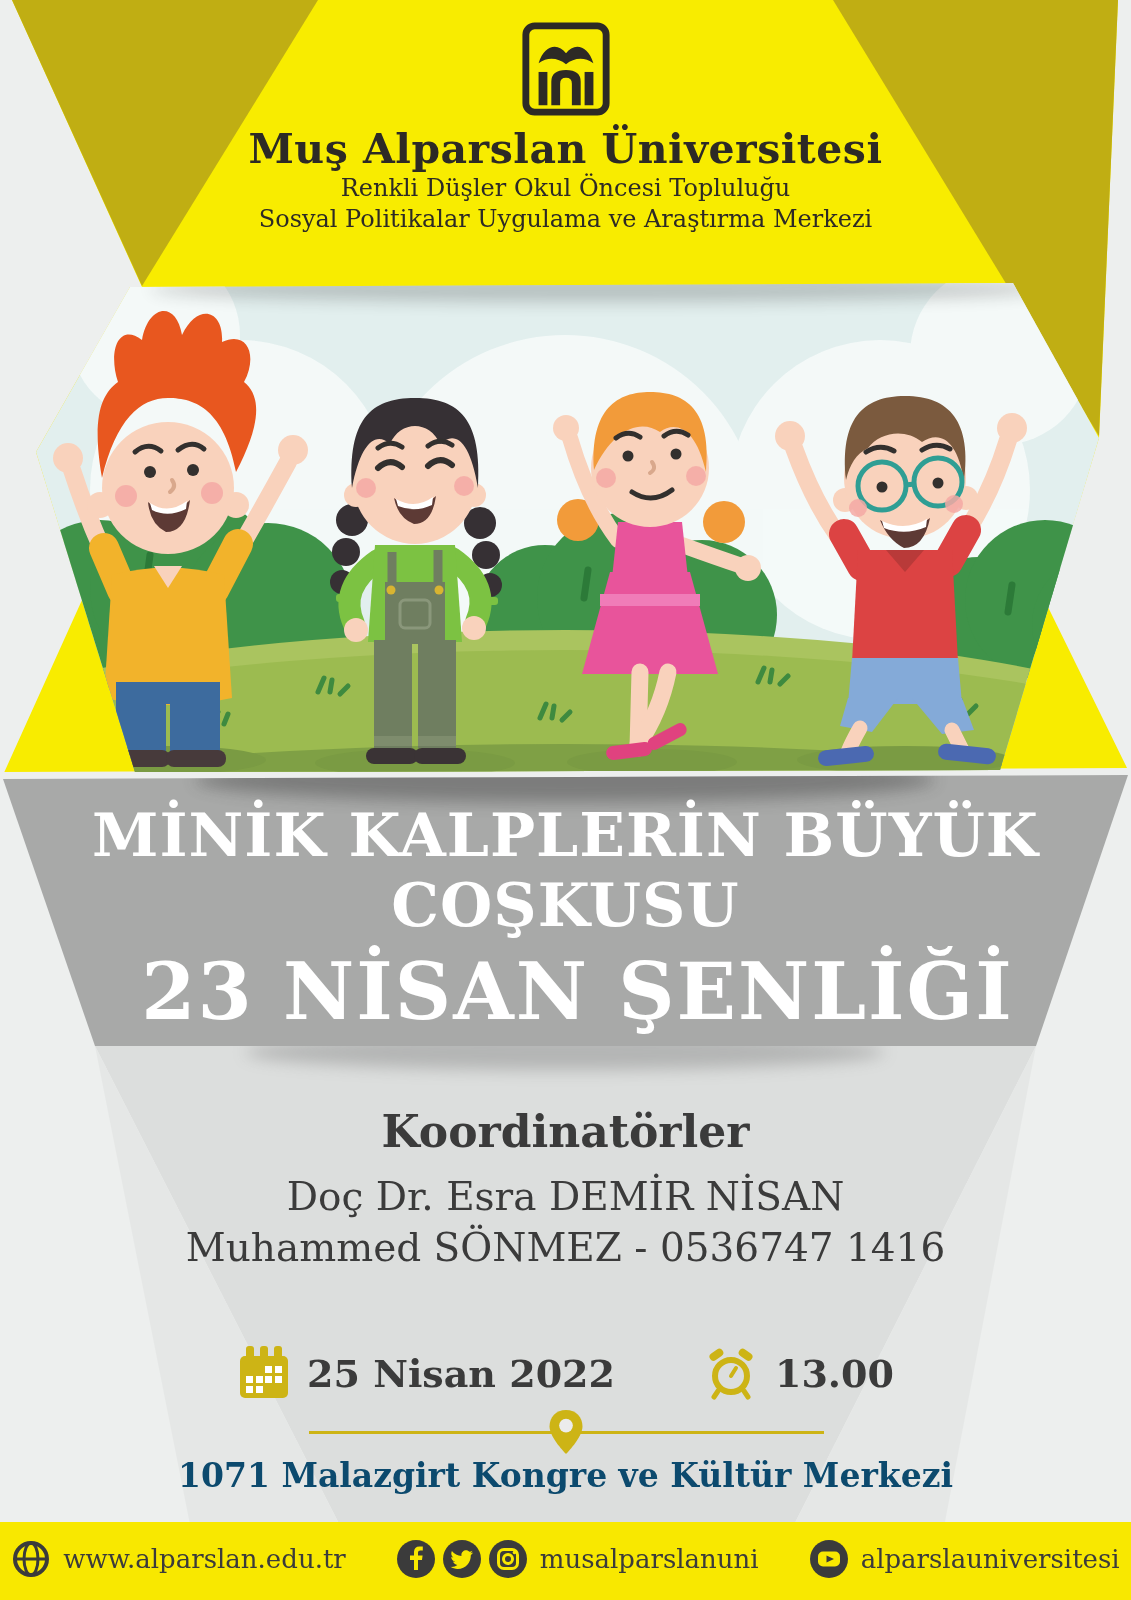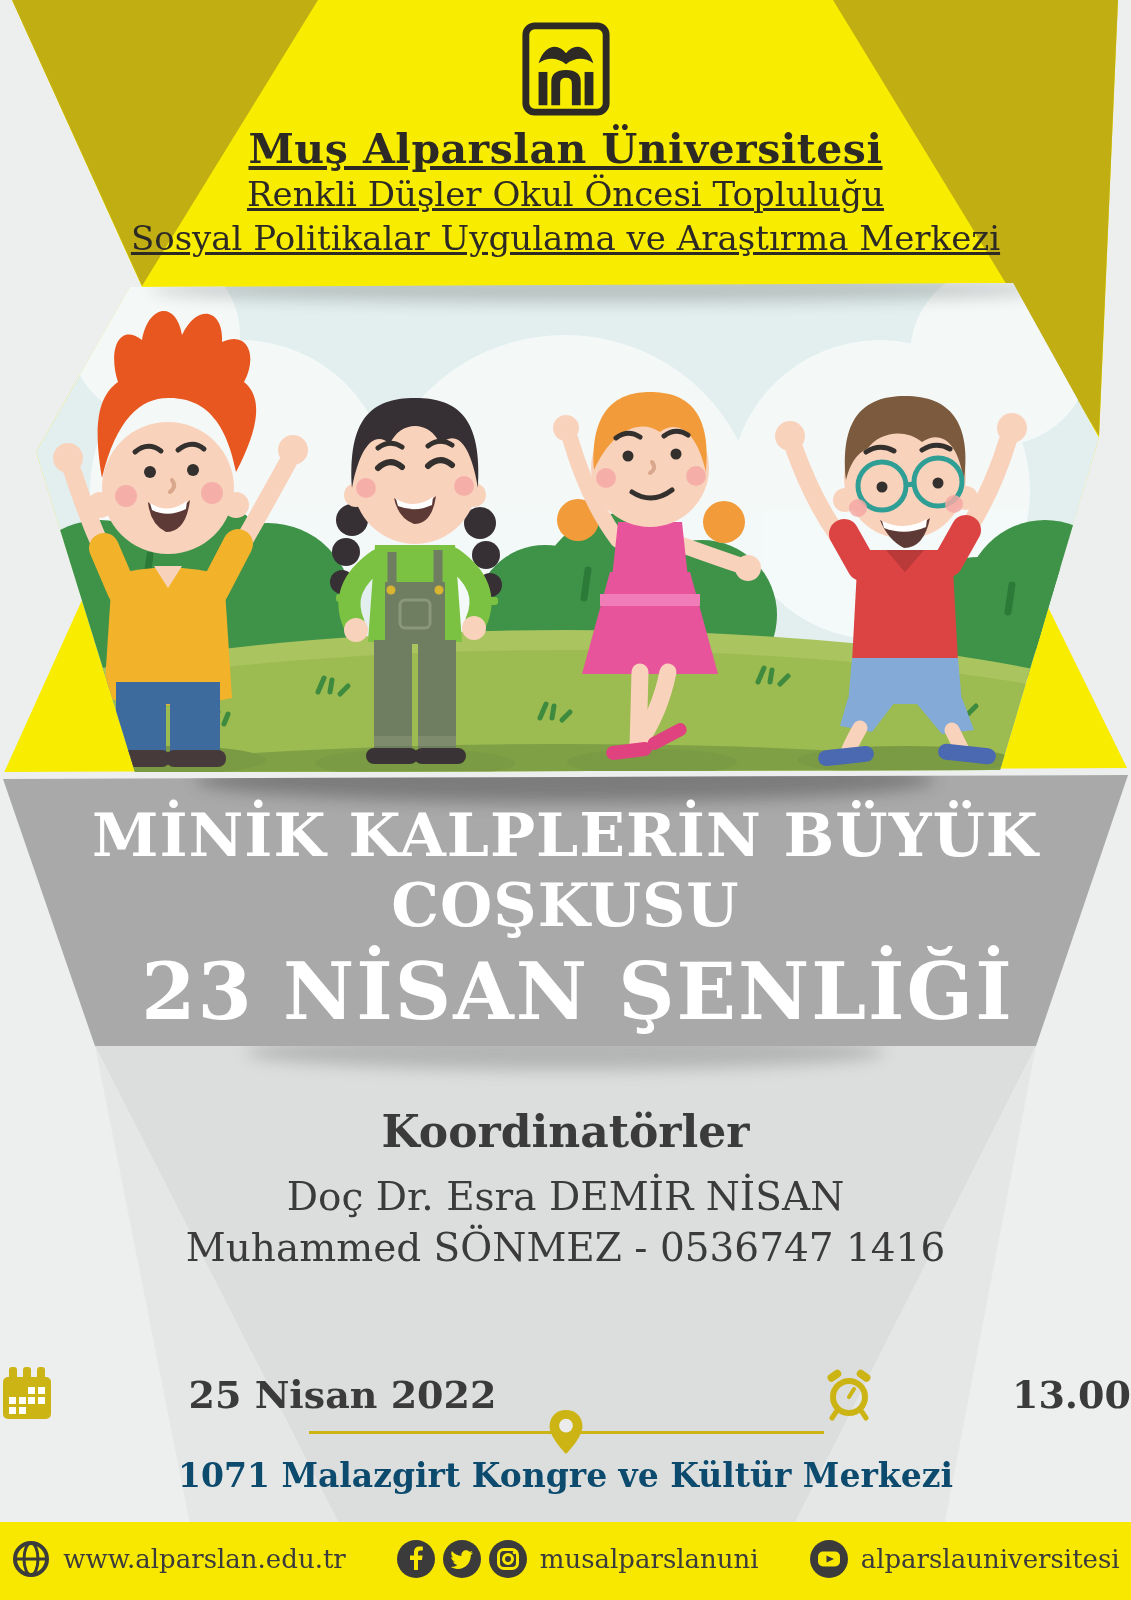--- a/index.html
+++ b/index.html
@@ -4,34 +4,34 @@
 <style>
   html,body{margin:0;padding:0;background:#ffffff;}
   .poster{
     position:relative;width:1131px;height:1600px;overflow:hidden;
     font-family:"DejaVu Serif","Liberation Serif",serif;
     -webkit-font-smoothing:antialiased;
   }
   .poster svg.bg{position:absolute;left:0;top:0;width:1131px;height:1600px;display:block;}
   .abs{position:absolute;left:0;width:100%;text-align:center;z-index:2;}
   
-  .hdr{top:20px;color:#2d2a25;text-decoration:underline;}
+  .hdr{top:20px;color:#2d2a25;}
   .hdr .logo{display:block;margin:0 auto 6px auto;}
   .hdr .uni{font-size:41px;font-weight:bold;letter-spacing:.5px;line-height:1.15;}
-  .hdr .sub{font-size:34px;line-height:1.28;}
+  .hdr .sub{font-size:24px;line-height:1.28;}
   
   .banner-text{top:800px;color:#ffffff;}
   .banner-text .l1{font-size:60px;font-weight:bold;letter-spacing:1px;}
   .banner-text .l2{font-size:78px;font-weight:bold;letter-spacing:2px;margin-top:6px;padding-left:24px;}
   
   .coord{top:1106px;color:#3b3b3b;}
   .coord .h{font-size:44px;font-weight:bold;margin-bottom:14px;}
   .coord .n{font-size:39px;line-height:1.32;}
   
-  .evrow{top:1344px;display:flex;justify-content:space-between;align-items:center;gap:16px;color:#3b3b3b;margin-top:21px;}
+  .evrow{top:1344px;display:flex;justify-content:center;align-items:center;gap:16px;color:#3b3b3b;}
   .evrow .txt{font-size:38px;font-weight:bold;}
   .evrow .sp{width:56px;}
   
   .divider{top:1418px;left:50%;width:515px;margin-left:-257px;position:absolute;z-index:2;height:60px;}
   .divider .line{position:absolute;top:13px;left:0;width:100%;height:3px;background:#cdb415;}
   .divider .pin{position:absolute;left:50%;top:-14px;margin-left:-22px;}
   
   .venue{top:1456px;font-size:33px;font-weight:bold;color:#0c4a6e;}
   
   .footer{position:absolute;left:0;top:1522px;width:100%;height:74px;z-index:2;

